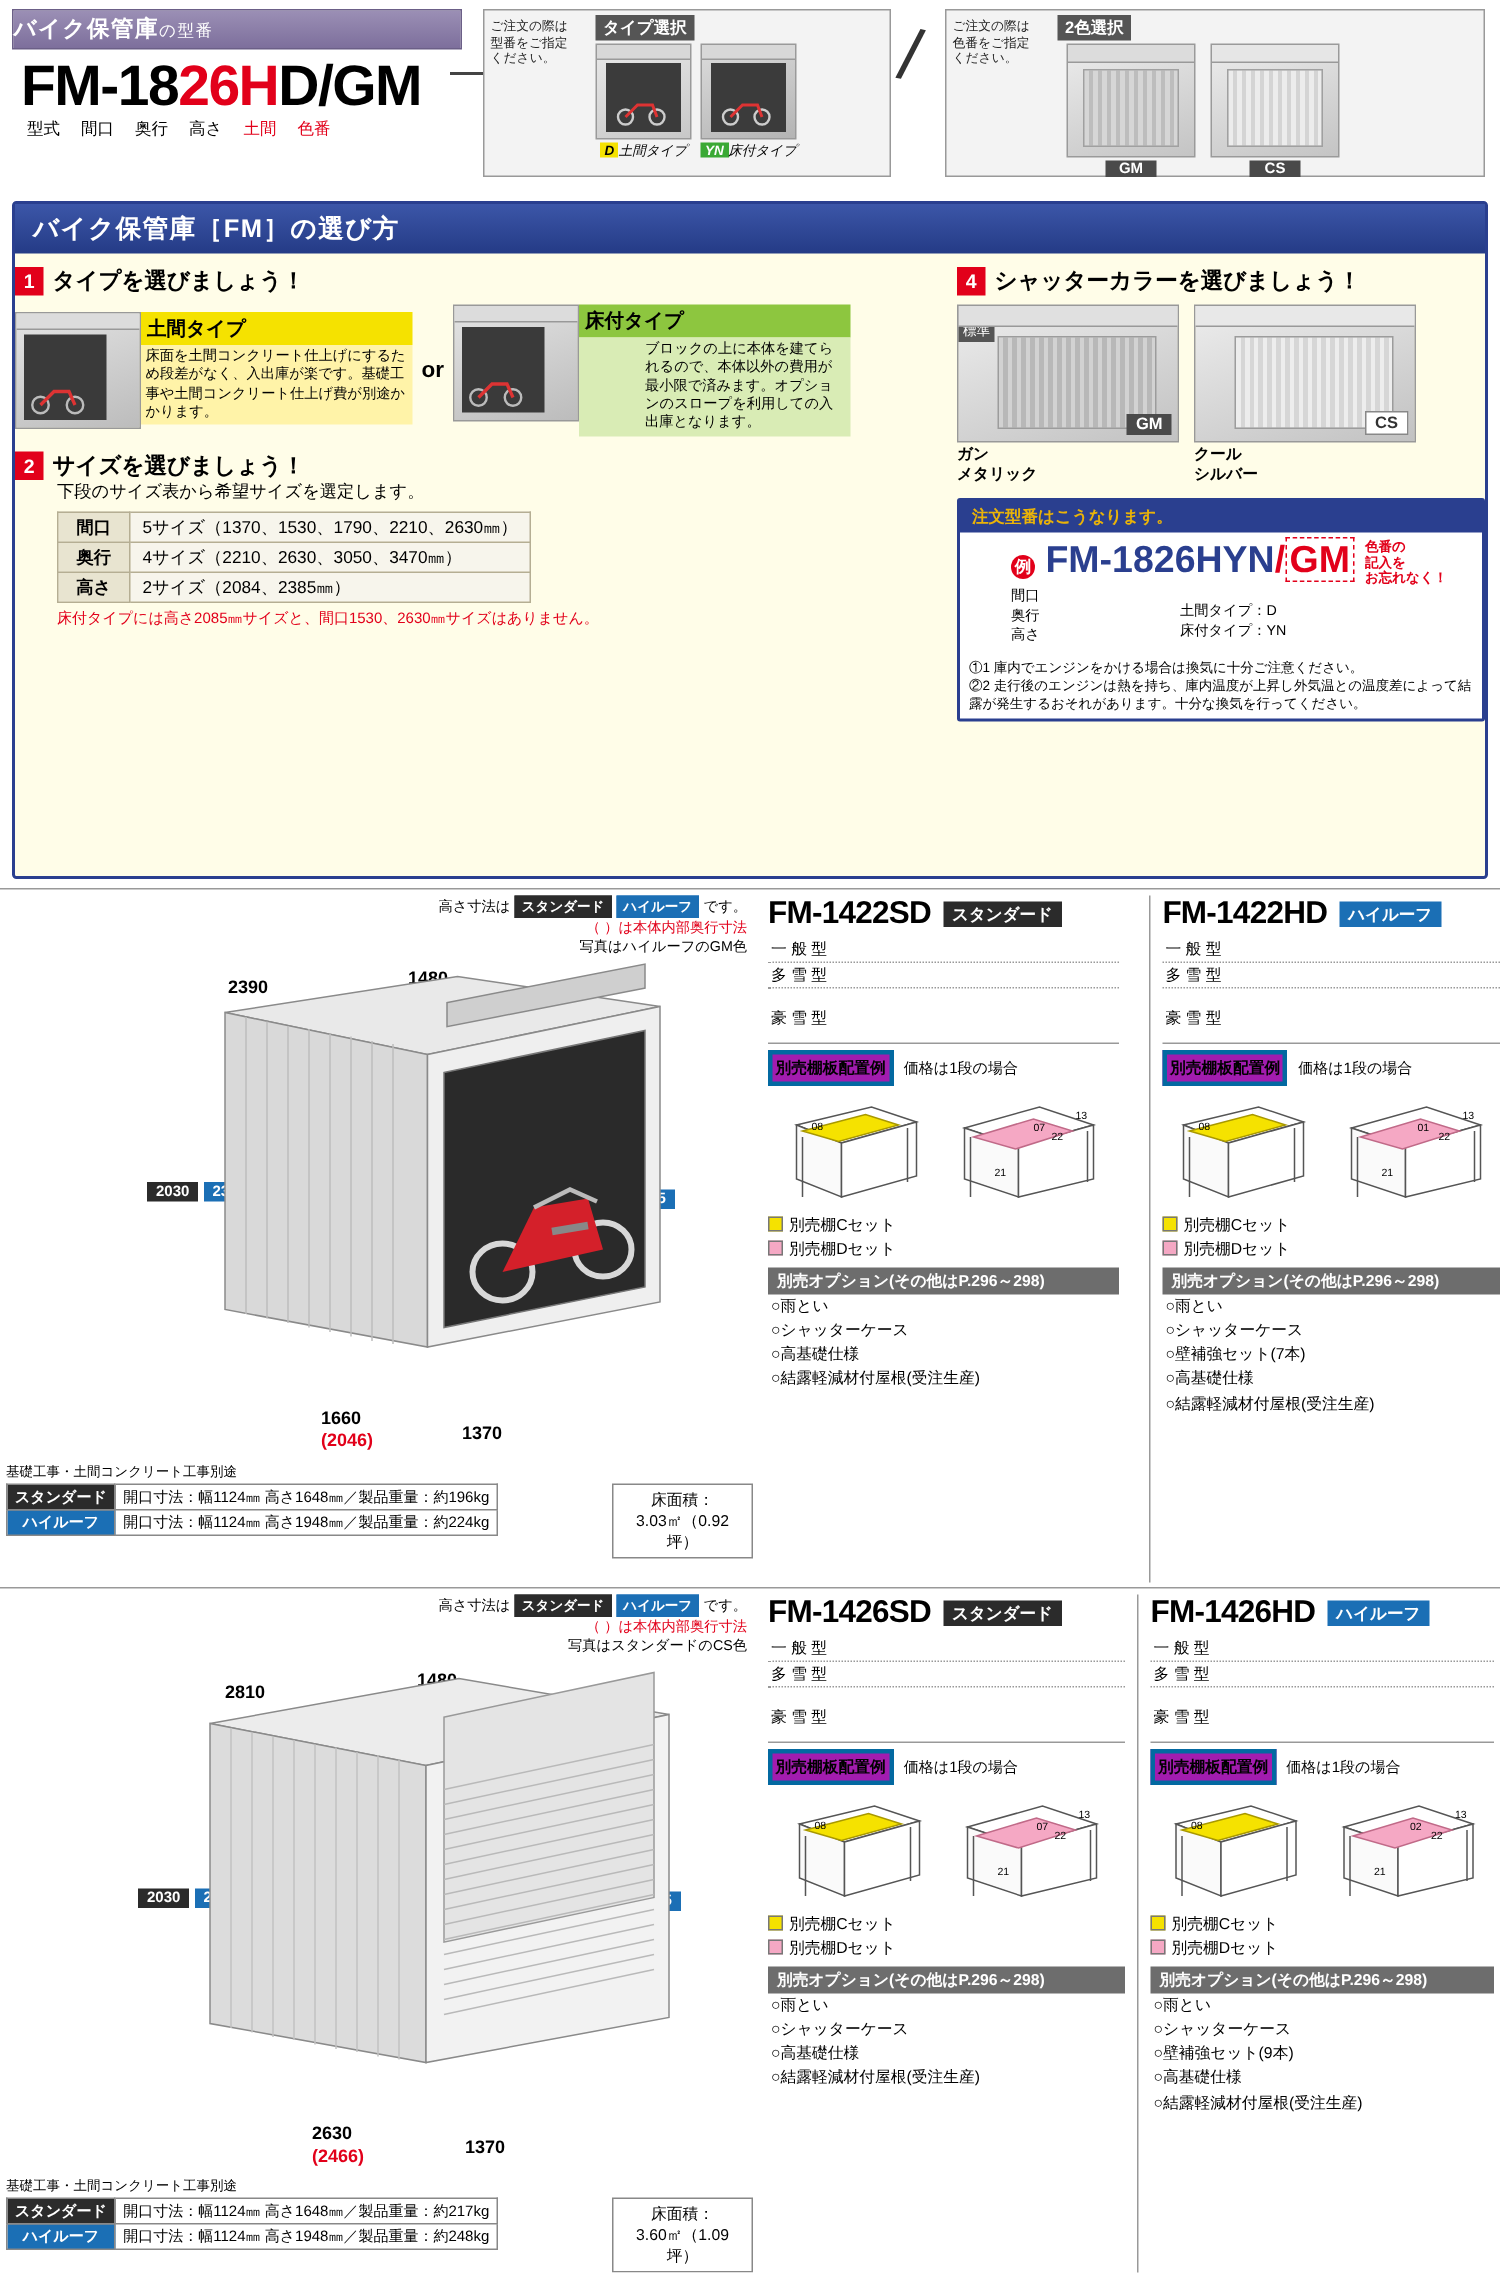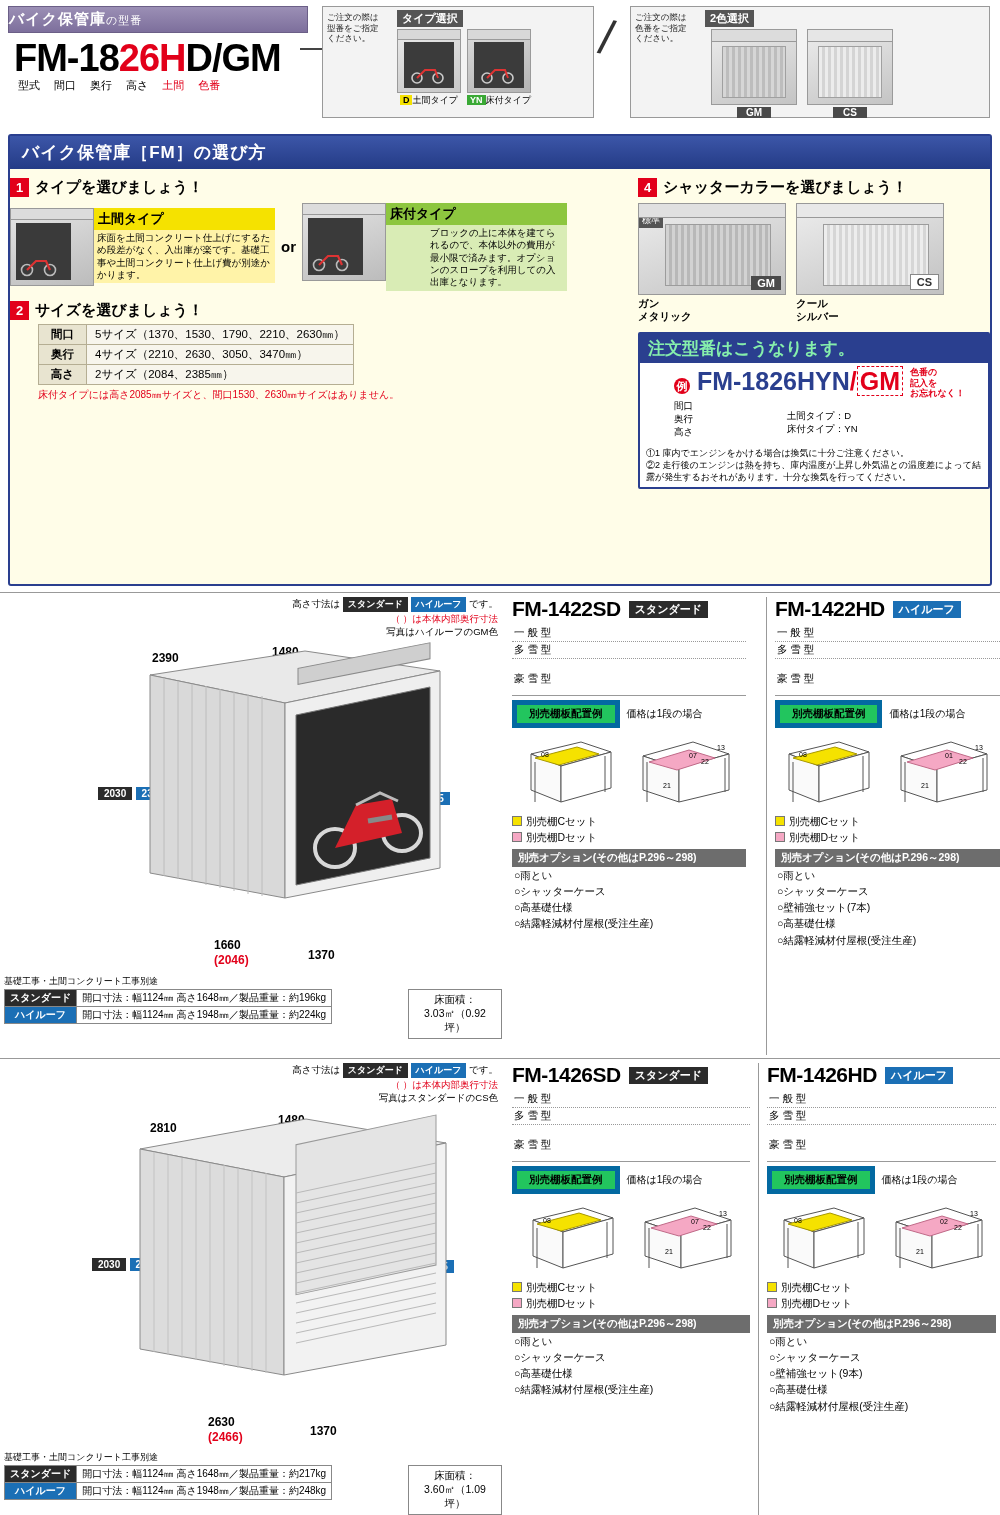--- a/index.html
+++ b/index.html
@@ -103,21 +103,21 @@
   .body-txt { font-size:11.5px; line-height:1.5; margin-left:28px; }
 
   .shutter-colors { display:flex; gap:10px; margin-top:6px; }
   .sc-wrap { width:148px; }
   .sc-img { width:148px; height:92px; background:linear-gradient(160deg,#ededed,#c2c2c2); border:1px solid #999; position:relative; }
   .sc-badge { position:absolute; right:4px; bottom:4px; background:#4a4a4a; color:#fff; font-size:11px; font-weight:bold; padding:1px 6px; }
   .sc-name { font-size:10.5px; font-weight:bold; text-align:left; line-height:1.2; margin-top:2px; }
   .two-color-badge { position:absolute; left:0; top:0; background:#555; color:#fff; font-size:9px; text-align:center; padding:2px 3px; line-height:1.1; }
 
   .order-box { border:2px solid #2a3f8f; background:#fff; margin-top:10px; border-radius:2px; }
-  .order-head { background:#2a3f8f; color:#86efac; font-weight:bold; font-size:17px; padding:3px 8px; }
+  .order-head { background:#2a3f8f; color:#eab308; font-weight:bold; font-size:11px; padding:3px 8px; }
   .order-num { font-size:25px; font-weight:bold; color:#2a3f8f; padding:4px 0 0 34px; }
   .order-num .red { color:#e2001a; }
   .order-num .dashed { border:1.5px dashed #e2001a; padding:0 2px; }
   .ex-badge { display:inline-block; background:#e2001a; color:#fff; font-size:11px; border-radius:50%; width:16px; height:16px; line-height:16px; text-align:center; }
   .order-legend { font-size:9.5px; line-height:1.35; padding:2px 8px 4px 34px; position:relative; }
   .notes { font-size:9px; line-height:1.35; padding:4px 6px; }
 
   
   .spec-block { position:relative; border-top:1px solid #999; }
   .spec-left { position:relative; width:506px; }
@@ -131,21 +131,21 @@
 
   .badge-black { display:inline-block; background:#2b2b2b; color:#fff; font-size:10px; font-weight:bold; padding:1px 6px; }
   .badge-blue { display:inline-block; background:#1b6fb5; color:#fff; font-size:10px; font-weight:bold; padding:1px 6px; }
 
   .spec-rows { font-size:10.5px; }
   .spec-rows .row { display:flex; border-bottom:1px dotted #999; padding:1px 2px; }
   .spec-rows .row .lbl { width:100px; }
 
   .model-head-row { display:flex; align-items:center; gap:8px; }
   .model-name { font-size:21px; font-weight:bold; letter-spacing:-0.5px; }
-  .opt-title { background:#22c55e; border:5px solid #0369a1; font-weight:bold; padding:2px 12px; font-size:10.5px; display:inline-block; }
+  .opt-title { background:#a21caf; border:3px solid #0369a1; font-weight:bold; padding:2px 2px; font-size:10.5px; display:inline-block; }
   .swatch { display:inline-block; width:10px; height:10px; border:1px solid #777; vertical-align:-1px; margin-right:4px; }
   .sw-yellow { background:#f5e200; }
   .sw-pink { background:#f5a8c4; }
   .opt-bar { background:#6d6d6d; color:#fff; font-size:10.5px; font-weight:bold; padding:2px 6px; }
   .opt-list { font-size:10.5px; line-height:1.55; padding-left:2px; }
   .dim-table { border-collapse:collapse; font-size:10px; }
   .dim-table td { border:1px solid #888; padding:1px 5px; }
   .dim-table td.k { background:#2b2b2b; color:#fff; font-weight:bold; text-align:center; }
   .dim-table td.kb { background:#1b6fb5; color:#fff; font-weight:bold; text-align:center; }
   .area-box { border:1px solid #888; font-size:10.5px; padding:3px 6px; text-align:center; }
@@ -178,21 +178,21 @@
       </div>
     </div>
 
     <div class="arrow-connector"></div>
 
     <div class="type-box">
       <div class="box-label">タイプ選択</div>
       <div class="box-sub" style="white-space:pre-line; width:70px; float:left;">ご注文の際は
 型番をご指定
 ください。</div>
-      <div class="prod-thumbs" style="margin-left:52px;">
+      <div class="prod-thumbs" style="margin-left:52px;font-style:italic;">
         <div>
           <div class="thumb">
             <div class="roof"></div>
             <div style="position:absolute;left:6px;top:12px;width:50px;bottom:4px;background:#3b3b3b;"></div>
             <svg class="bike" viewBox="0 0 36 20">
               <circle cx="7" cy="14" r="5" fill="none" stroke="#ccc" stroke-width="1.6"></circle>
               <circle cx="28" cy="14" r="5" fill="none" stroke="#ccc" stroke-width="1.6"></circle>
               <path d="M7 14 L15 6 L25 6 L28 14" fill="none" stroke="#d33" stroke-width="2"></path>
             </svg>
           </div>
@@ -280,20 +280,21 @@
             <div class="type-info">
               <div class="type-name g">床付タイプ</div>
               <div class="type-desc g">ブロックの上に本体を建てられるので、本体以外の費用が最小限で済みます。オプションのスロープを利用しての入出庫となります。</div>
             </div>
           </div>
         </div>
       </div>
 
       <div style="margin-top:10px;">
         <span class="step-num">2</span><span class="step-title">サイズを選びましょう！</span>
+        <div class="body-txt">下段のサイズ表から希望サイズを選定します。</div>
         <table class="size-table">
           <tbody>
               <tr>
             <th>間口</th>
             <td>5サイズ（1370、1530、1790、2210、2630㎜）</td>
           </tr>
           <tr>
             <th>奥行</th>
             <td>4サイズ（2210、2630、3050、3470㎜）</td>
           </tr>

